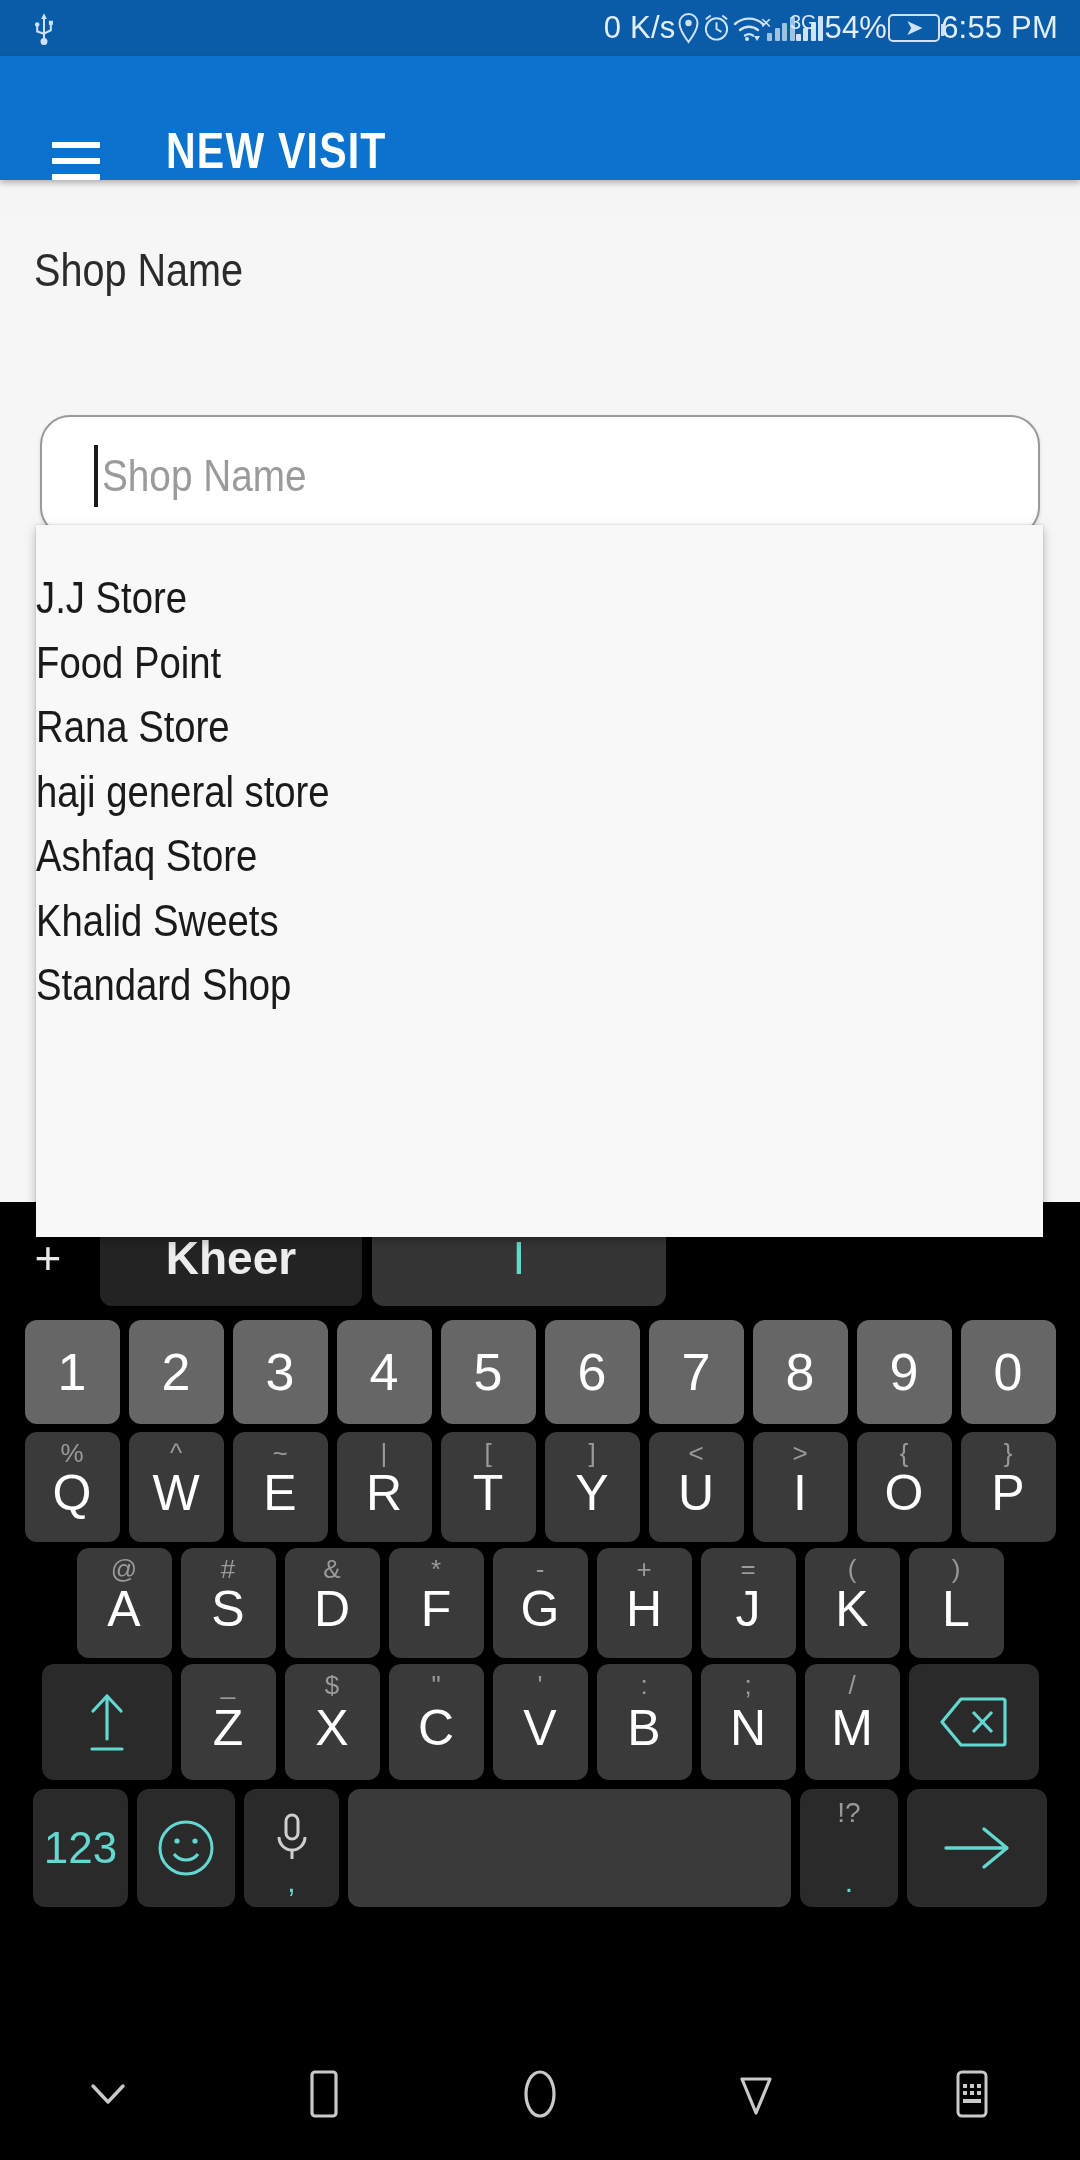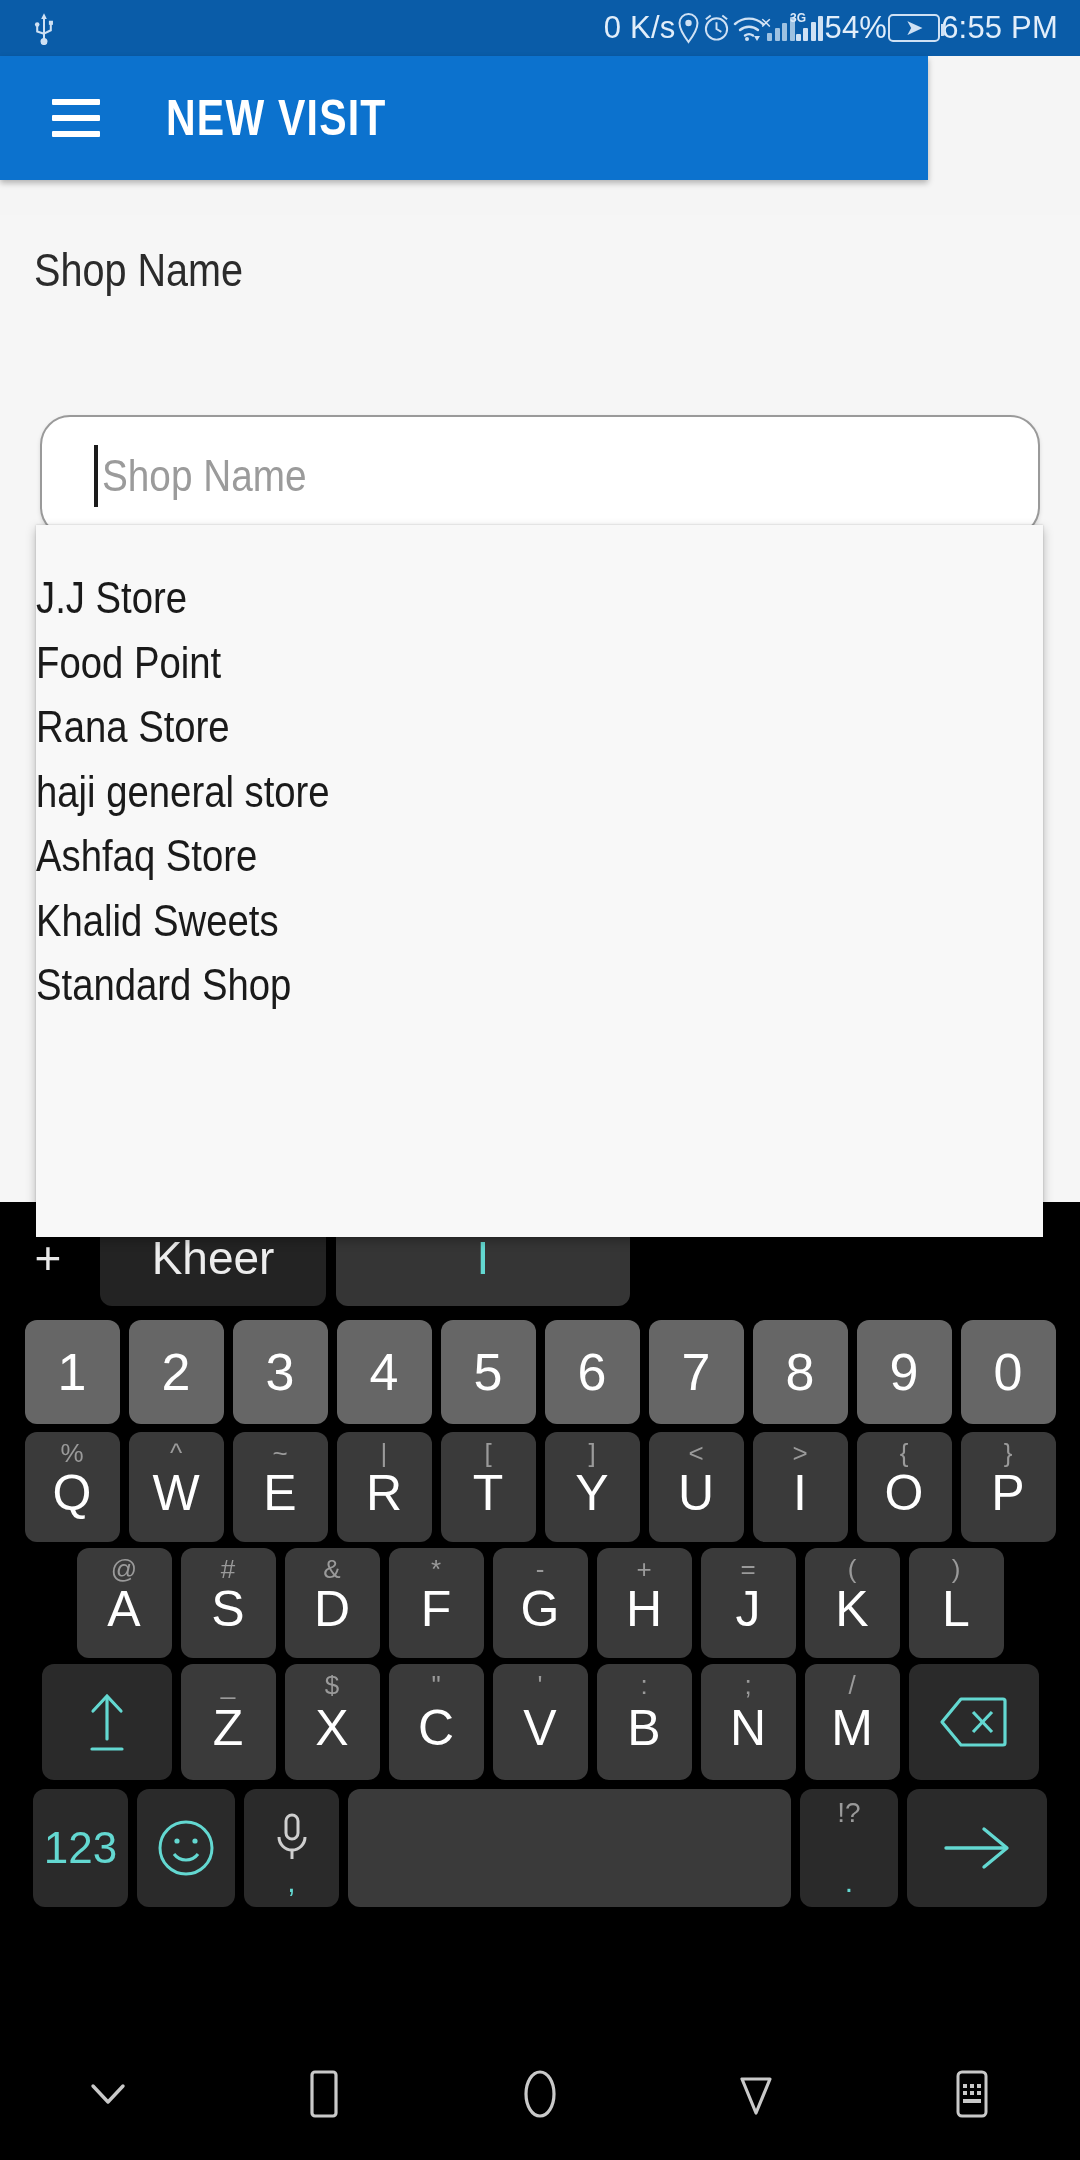--- a/index.html
+++ b/index.html
@@ -21,37 +21,37 @@
   #sb-right{
     margin-left:auto; padding-right:22px;
     display:flex; align-items:center; gap:1px;
   }
   .sb-txt{ font-size:31px; letter-spacing:.2px; color:#e2eefa; white-space:nowrap; }
   .sb-ico{ display:flex; align-items:flex-end; }
   .bars{ display:flex; align-items:flex-end; gap:2.5px; height:26px; }
   .bars i{ display:block; width:5px; background:#cfe1f4; border-radius:1px; }
   .bars.dim i{ background:#9ec2e2; }
   .sb-sig{ position:relative; display:flex; align-items:flex-end; }
-  .sb-sup{ position:absolute; top:-4px; left:-6px; font-size:12px; color:#dce9f7;font-weight:bold; }
+  .sb-sup{ position:absolute; top:-4px; left:-6px; font-size:20px; color:#dce9f7; }
   .sb-x{ position:absolute; top:-2px; left:-7px; font-size:19px; color:#dce9f7; line-height:1; }
   .batt{
     width:52px; height:28px; border:2.5px solid #cfe1f4; border-radius:5px;
     position:relative; display:flex; align-items:center; justify-content:center;
   }
   .batt:after{
     content:""; position:absolute; right:-7px; top:8px;
     width:4px; height:12px; background:#cfe1f4; border-radius:0 2px 2px 0;
   }
   .batt .bolt{ font-size:22px; color:#cfe1f4; line-height:1; }
 
   
   #appbar{
-    position:absolute; top:56px; left:0; width:928px; height:124px;
+    position:absolute; top:56px; left:0; width:1080px; height:124px;
     background:#0c72ce;
-    display:flex; align-items:center;
+    display:flex; align-items:flex-end;
     box-shadow:0 3px 6px rgba(0,0,0,.28);
   }
   #hamburger{
     margin-left:52px; width:48px; height:38px;
     display:flex; flex-direction:column; justify-content:space-between;
     cursor:pointer;
   }
   #hamburger span{ display:block; height:6px; background:#fff; border-radius:1px; }
   #apptitle{
     margin-left:66px; color:#fff; font-size:50px; font-weight:bold;
@@ -106,21 +106,21 @@
   #plus-key{
     width:84px; height:96px; display:flex; align-items:center; justify-content:center;
     color:#e8e8e8; font-size:46px; cursor:pointer;
   }
   .sug{
     height:96px; border-radius:12px; display:flex; align-items:center; justify-content:center;
     color:#ededed; font-size:46px; cursor:pointer;
   }
   .sug.dark{ background:#232323; }
   .sug.mid{ background:#353535; }
-  #sug1{ width:226px; }
+  #sug1{ width:262px;font-weight:bold; }
   #sug2{ width:294px; color:#63d8d1; }
   #sug3{ width:250px; }
 
   .krow{ display:flex; justify-content:center; align-items:center; padding:0 4px; }
   .key{
     position:relative; background:#3a3a3a; border-radius:12px;
     display:flex; align-items:center; justify-content:center;
     color:#fff; cursor:pointer; user-select:none;
   }
   .key .main{ font-size:50px; line-height:1; transform:translateY(6px); }

